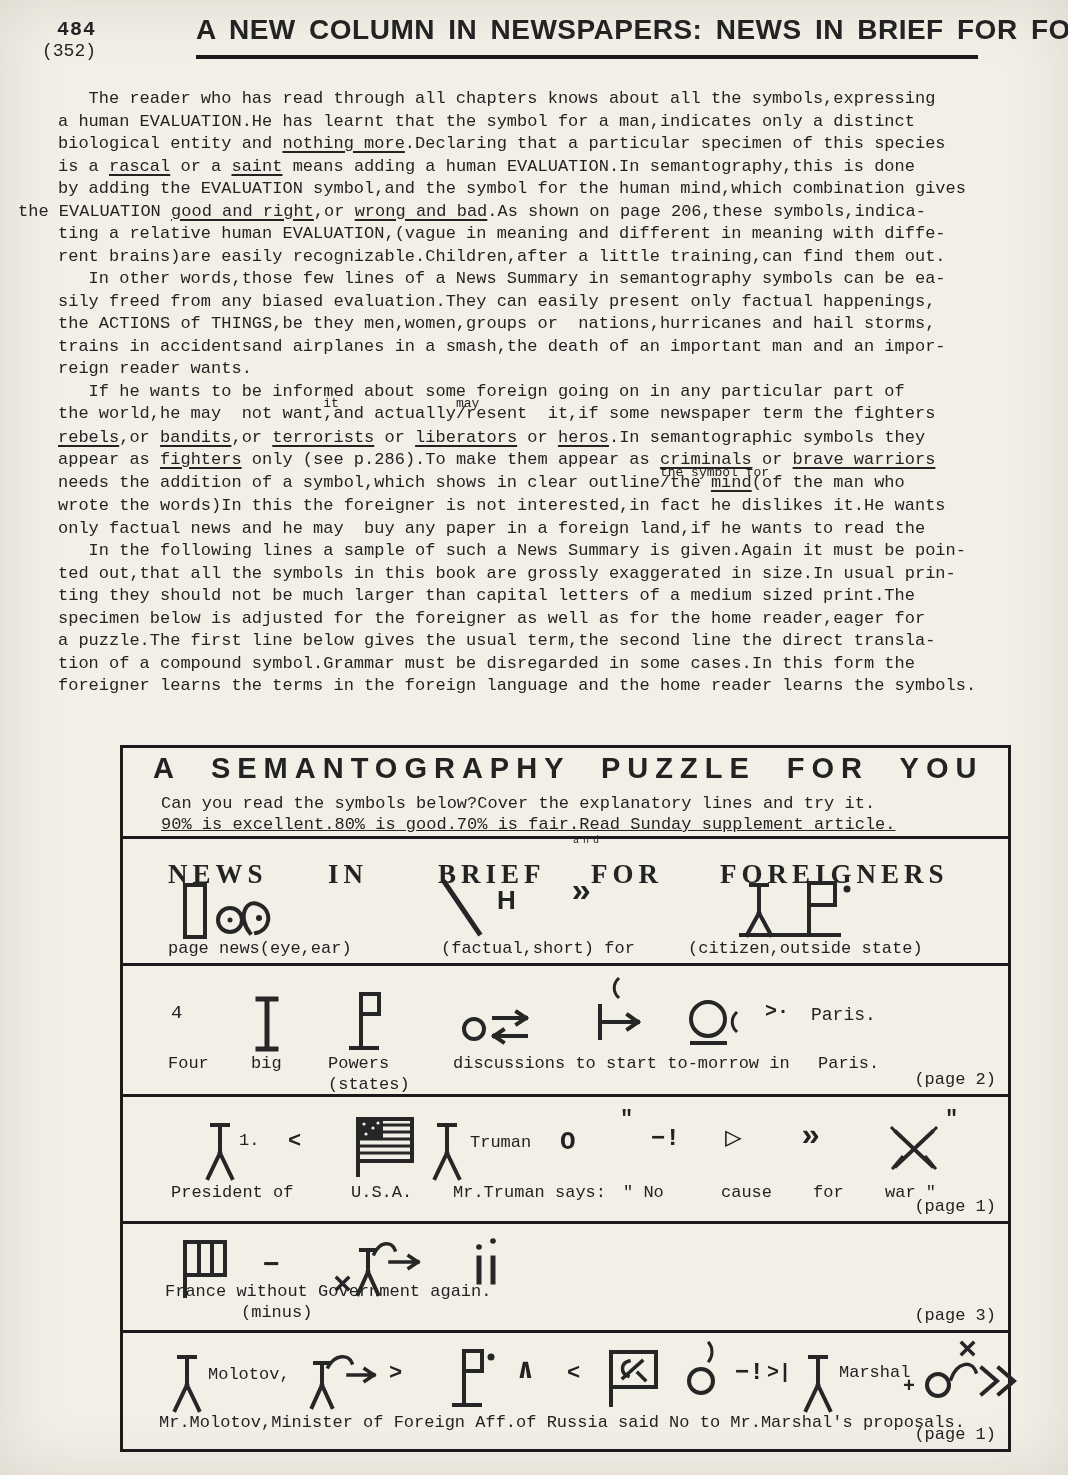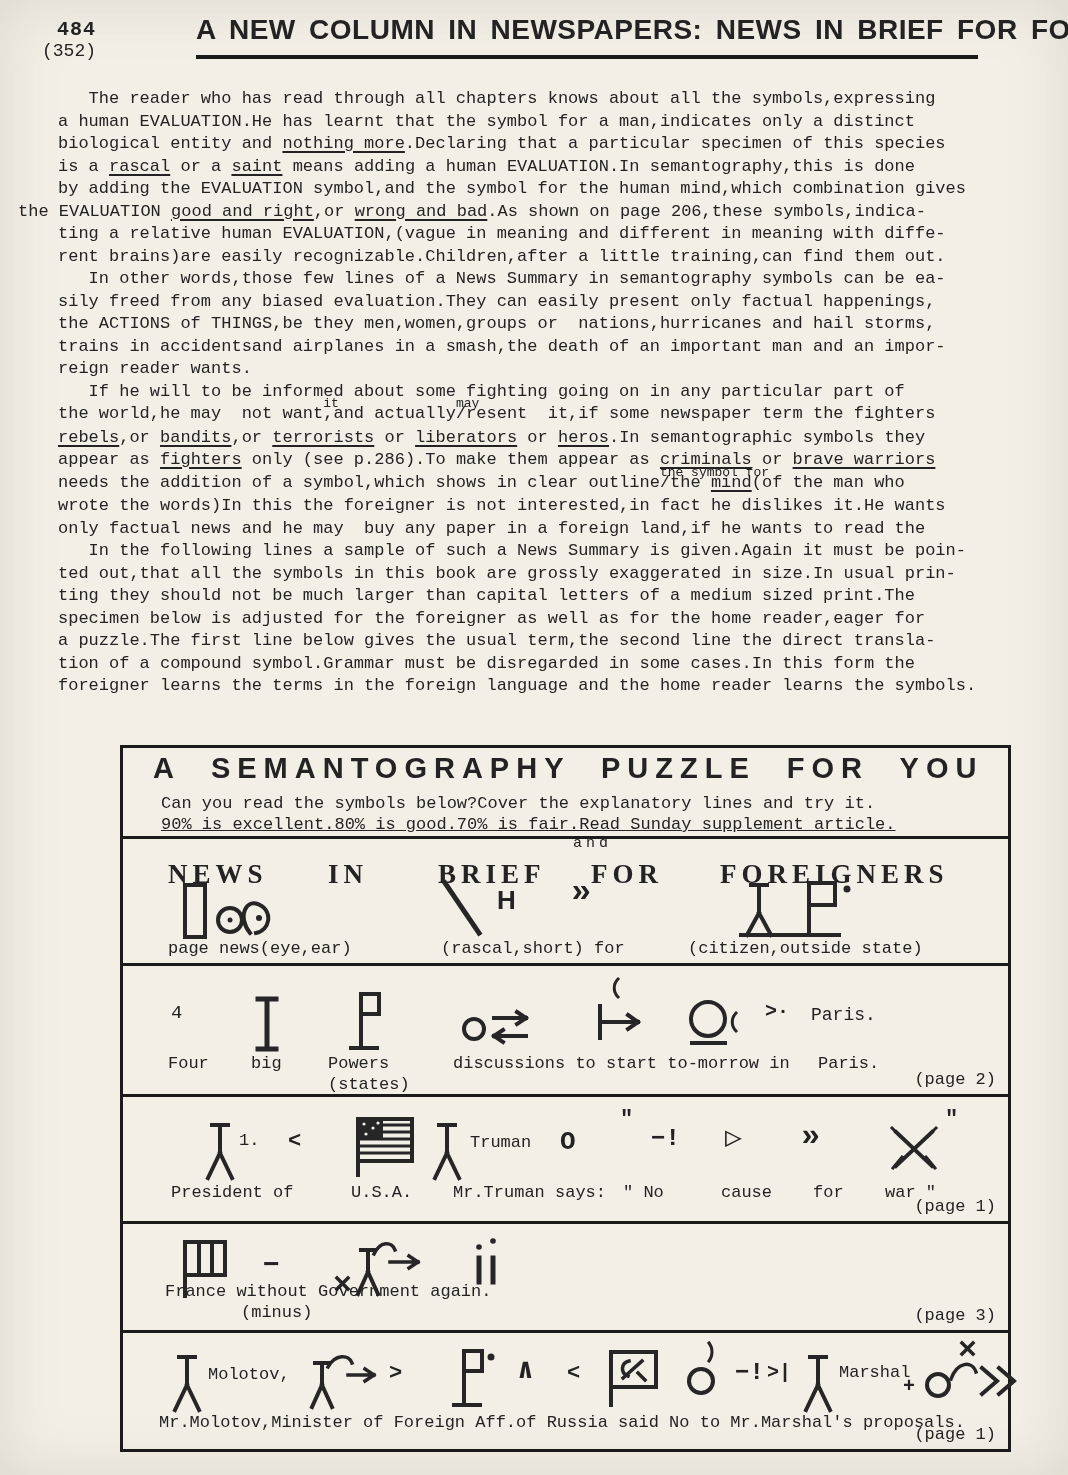--- a/index.html
+++ b/index.html
@@ -37,21 +37,21 @@
   }
   .px-sub{position:absolute;left:38px;font-size:17px;white-space:pre;}
   #puzzle-sub1{top:46px;}
   #puzzle-sub2{top:67px;}
   .prow{position:relative;border-top:3px solid #1b1b1b;}
   .prow:first-of-type{border-top:none;}
   .hw{
     position:absolute;font-family:Liberation Serif, serif;font-weight:bold;
     font-size:27px;letter-spacing:5px;white-space:nowrap;top:20px;
   }
-  .hl-and{position:absolute;font-size:15px;letter-spacing:4px;}
+  .hl-and{position:absolute;font-size:10px;letter-spacing:4px;}
   .sym{position:absolute;line-height:1;}
   .sym svg{display:block;}
   .sym-text{font-family:"Liberation Mono",monospace;font-weight:bold;}
   .sym-text.plain{font-weight:normal;}
   .sym-text.sans{font-family:"Liberation Sans",sans-serif;}
   .sym-label{position:absolute;font-size:17px;white-space:pre;}
   .cap{position:absolute;font-size:17px;white-space:pre;}
   .pageref{position:absolute;right:12px;bottom:5px;font-size:17px;}
 </style>
 </head>
@@ -69,21 +69,21 @@
       <div class="line">is a <u>rascal</u> or a <u>saint</u> means adding a human EVALUATION.In semantography,this is done</div>
       <div class="line">by adding the EVALUATION symbol,and the symbol for the human mind,which combination gives</div>
       <div class="line outdent">the EVALUATION <u>good and right</u>,or <u>wrong and bad</u>.As shown on page 206,these symbols,indica-</div>
       <div class="line">ting a relative human EVALUATION,(vague in meaning and different in meaning with diffe-</div>
       <div class="line">rent brains)are easily recognizable.Children,after a little training,can find them out.</div>
       <div class="line">   In other words,those few lines of a News Summary in semantography symbols can be ea-</div>
       <div class="line">sily freed from any biased evaluation.They can easily present only factual happenings,</div>
       <div class="line">the ACTIONS of THINGS,be they men,women,groups or  nations,hurricanes and hail storms,</div>
       <div class="line">trains in accidentsand airplanes in a smash,the death of an important man and an impor-</div>
       <div class="line">reign reader wants.</div>
-      <div class="line">   If he will to be informed about some fighting going on in any particular part of</div>
+      <div class="line">   If he wants to be informed about some foreign going on in any particular part of</div>
       <div class="line">the world,he may  not want<span class="ins">it</span>,and actually<span class="ins">may</span>/resent  it,if some newspaper term the fighters</div>
       <div class="line"><u>rebels</u>,or <u>bandits</u>,or <u>terrorists</u> or <u>liberators</u> or <u>heros</u>.In semantographic symbols they</div>
       <div class="line">appear as <u>fighters</u> only (see p.286).To make them appear as <u>criminals</u> or <u>brave warriors</u></div>
       <div class="line">needs the addition of a symbol,which shows in clear outline<span class="ins">the symbol for</span>/the <u>mind</u>(of the man who</div>
       <div class="line">wrote the words)In this the foreigner is not interested,in fact he dislikes it.He wants</div>
       <div class="line">only factual news and he may  buy any paper in a foreign land,if he wants to read the</div>
       <div class="line">   In the following lines a sample of such a News Summary is given.Again it must be poin-</div>
       <div class="line">ted out,that all the symbols in this book are grossly exaggerated in size.In usual prin-</div>
       <div class="line">ting they should not be much larger than capital letters of a medium sized print.The</div>
       <div class="line">specimen below is adjusted for the foreigner as well as for the home reader,eager for</div>
@@ -128,21 +128,21 @@
           <span class="sym sym-text" style="left: 448px; top: 36px; font-size: 34px;">»</span>
           <span class="sym" style="left: 612px; top: 38px;">
             <svg width="118" height="62" viewBox="0 0 118 62" fill="none" stroke="#262626" stroke-width="4" stroke-linecap="square">
               <path d="M24 8 v28 M24 36 L12 58 M24 36 L36 58 M16 8 h16"></path>
               <path d="M74 6 v52 M74 6 h26 v22 h-26 z"></path>
               <line x1="6" y1="58" x2="104" y2="58"></line>
               <circle cx="112" cy="12" r="3.5" fill="#262626" stroke="none"></circle>
             </svg>
           </span>
           <div class="cap" style="left: 45px; top: 100px;">page news(eye,ear)</div>
-          <div class="cap" style="left: 318px; top: 100px;">(rascal,short) for</div>
+          <div class="cap" style="left: 318px; top: 100px;">(factual,short) for</div>
           <div class="cap" style="left: 565px; top: 100px;">(citizen,outside state)</div>
         </div>
         <div class="prow" style="height: 128px;">
           <span class="sym sym-text plain" style="left: 48px; top: 38px; font-size: 19px;">4</span>
           <span class="sym" style="left: 130px; top: 28px;">
             <svg width="28" height="60" viewBox="0 0 28 60" fill="none" stroke="#262626" stroke-width="4" stroke-linecap="square">
               <path d="M5 5 h18 M14 5 v50 M5 55 h18" stroke-width="5"></path>
             </svg>
           </span>
           <span class="sym" style="left: 222px; top: 24px;">

